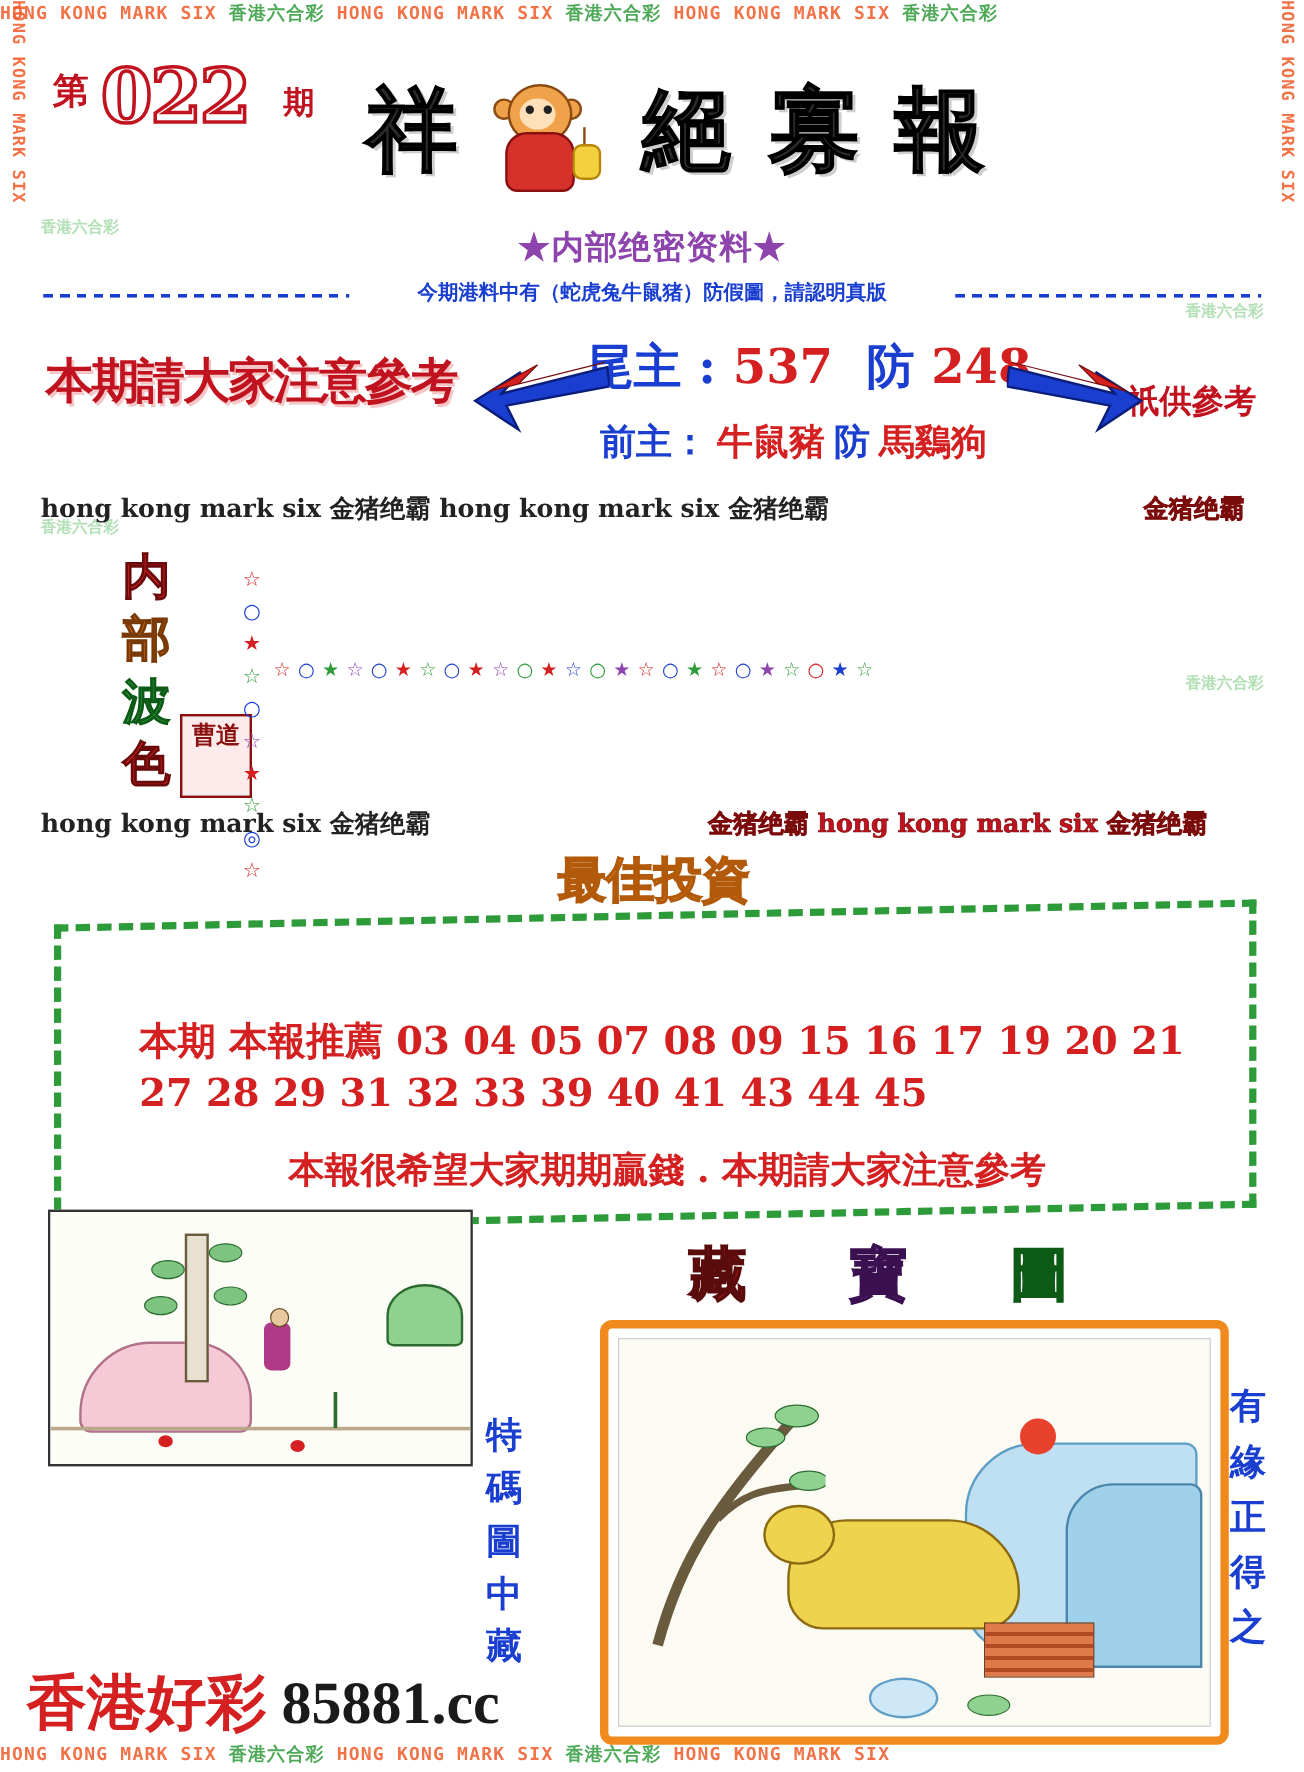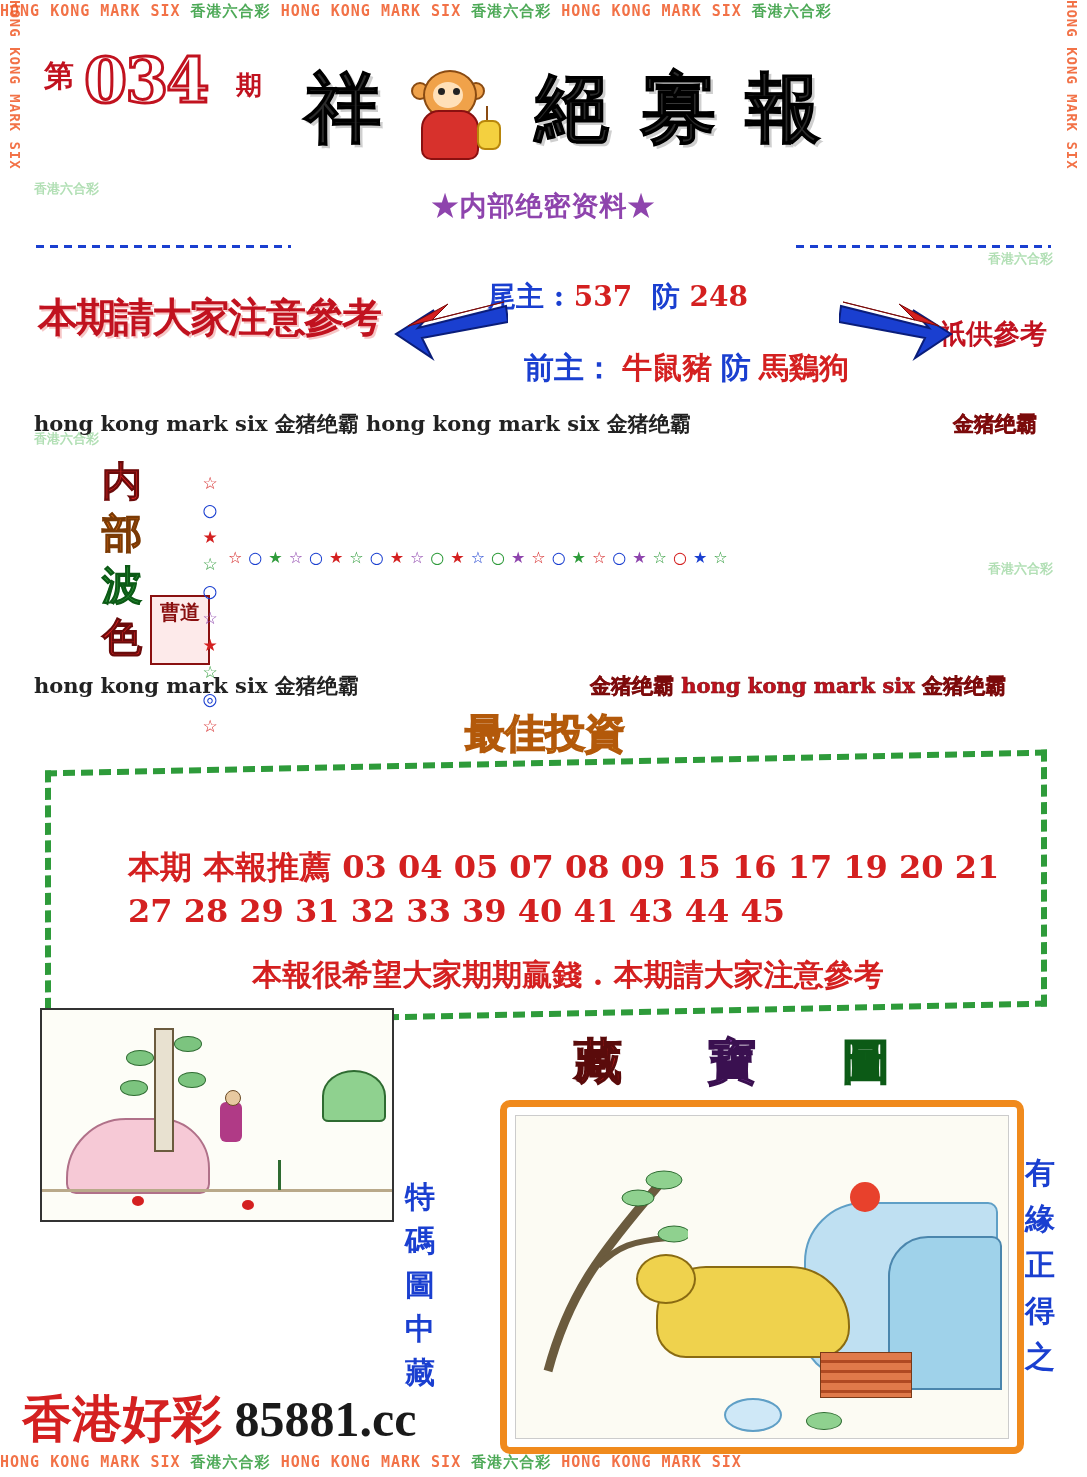--- a/index.html
+++ b/index.html
@@ -52,23 +52,23 @@
   .subtitle{position:absolute;left:0;top:188px;width:1087px;text-align:center;font-size:27px;font-weight:bold;
      color:#8e44ad;font-family:"DejaVu Serif","Liberation Serif",serif;letter-spacing:1px;}
   .notice{position:absolute;left:0;top:232px;width:1087px;text-align:center;font-size:17px;color:#1a3fd0;font-weight:bold;}
   .dashline{position:absolute;top:245px;height:3px;background:repeating-linear-gradient(90deg,#1a3fd0 0 8px,transparent 8px 14px);}
   .dash-l{left:36px;width:255px;}
   .dash-r{right:36px;width:255px;}
 
   
   .lefthead{position:absolute;left:38px;top:290px;font-size:40px;font-weight:bold;color:#c1121f;
      font-family:"DejaVu Serif","Liberation Serif",serif;letter-spacing:-2px;text-shadow:2px 2px 0 #f6c6c6;}
-  .weizhu{position:absolute;left:488px;top:278px;font-size:28px;font-weight:bold;color:#1a3fd0;font-family:"DejaVu Serif","Liberation Serif",serif;}
+  .weizhu{position:absolute;left:488px;top:278px;font-size:40px;font-weight:bold;color:#1a3fd0;font-family:"DejaVu Serif","Liberation Serif",serif;}
   .weizhu .red{color:#d42020;}
-  .qianzhu{position:absolute;left:500px;top:348px;font-size:30px;font-weight:bold;color:#1a3fd0;font-family:Liberation Sans, sans-serif;margin-left:24px;}
+  .qianzhu{position:absolute;left:500px;top:348px;font-size:30px;font-weight:bold;color:#1a3fd0;font-family:Liberation Serif, serif;}
   .qianzhu .red{color:#d42020;}
   .ref{position:absolute;right:40px;top:316px;font-size:27px;font-weight:bold;color:#c1121f;font-family:"DejaVu Serif","Liberation Serif",serif;}
 
   .arrowL{position:absolute;left:388px;top:300px;width:120px;height:70px;}
   .arrowR{position:absolute;right:128px;top:300px;width:120px;height:70px;}
 
   .mkline{position:absolute;font-size:21px;font-weight:bold;font-family:"DejaVu Serif","Liberation Serif",serif;}
   .mk-a{left:34px;top:410px;color:#222;}
   .mk-b{right:50px;top:410px;color:#c1121f;}
   .mk-c{left:34px;top:672px;color:#222;}
@@ -90,21 +90,21 @@
   .wline .w{color:#ffffff;-webkit-text-stroke:1.5px #444;}
   .wline .r{color:#d42020;-webkit-text-stroke:1.5px #7a0b0b;}
   .dotrow{position:absolute;left:228px;top:548px;width:820px;font-size:16px;letter-spacing:6px;white-space:nowrap;}
 
   
   .banner{position:absolute;left:395px;top:706px;width:300px;height:56px;text-align:center;
      font-size:40px;font-weight:bold;color:#f4d03f;-webkit-text-stroke:1.5px #b3590a;
      font-family:"DejaVu Serif","Liberation Serif",serif;}
   .greenbox{position:absolute;left:45px;top:760px;width:990px;height:245px;border:6px dashed #2e9b3a;
      transform:skewY(-1.2deg);background:transparent;}
-  .bx{position:absolute;left:128px;top:845px;width:880px;}
+  .bx{position:absolute;left:116px;top:845px;width:880px;}
   .bx .ln1{font-size:32px;font-weight:bold;color:#d42020;font-family:"DejaVu Serif","Liberation Serif",serif;line-height:44px;}
   .bx .ln1 .nums{color:#d42020;}
   .bx .ln2{font-size:30px;font-weight:bold;color:#d42020;font-family:"DejaVu Serif","Liberation Serif",serif;margin-top:22px;text-align:center;}
   .ghost{position:absolute;left:140px;top:852px;width:860px;font-size:78px;color:#cfcfcf;opacity:.55;font-weight:bold;
      font-family:"DejaVu Serif","Liberation Serif",serif;white-space:nowrap;z-index:-1;}
 
   
   .pic1{position:absolute;left:40px;top:1008px;width:350px;height:210px;border:2px solid #333;background:#fff;overflow:hidden;}
   .pic1 .sky{position:absolute;inset:0;background:#fdfdf7;}
   .pic1 .rock{position:absolute;left:24px;top:108px;width:140px;height:72px;border-radius:60px 50px 10px 10px;background:#f6c9d6;border:2px solid #b07189;}
@@ -176,21 +176,21 @@
   <div class="strip strip-right">
     <div class="vtext">HONG KONG MARK SIX</div>
   </div>
   <div class="hwm" style="left:34px;top:180px;">香港六合彩</div>
   <div class="hwm" style="left:34px;top:430px;">香港六合彩</div>
   <div class="hwm" style="right:34px;top:250px;">香港六合彩</div>
   <div class="hwm" style="right:34px;top:560px;">香港六合彩</div>
 
   <div class="issue">
     <span class="di">第</span>
-    <span class="num">034</span>
+    <span class="num">022</span>
     <span class="qi">期</span>
   </div>
 
   <div class="bigtitle">
     <span class="ch c1">祥</span>
     <span class="ch c2">絕</span>
     <span class="ch c3">寡</span>
     <span class="ch c4">報</span>
   </div>
 
@@ -200,20 +200,21 @@
     <div class="head"></div>
       <div class="face"></div>
     <div class="eye l"></div>
       <div class="eye r"></div>
     <div class="body"></div>
     <div class="cord"></div>
       <div class="lant"></div>
   </div>
 
   <div class="subtitle">★内部绝密资料★</div>
+  <div class="notice">今期港料中有（蛇虎兔牛鼠猪）防假圖，請認明真版</div>
   <div class="dashline dash-l"></div>
   <div class="dashline dash-r"></div>
 
   <div class="lefthead">本期請大家注意參考</div>
 
   <div class="weizhu">
     <span>尾主 :</span>
     <span class="red">537</span>
     &nbsp;<span>防</span>
     <span class="red">248</span>

